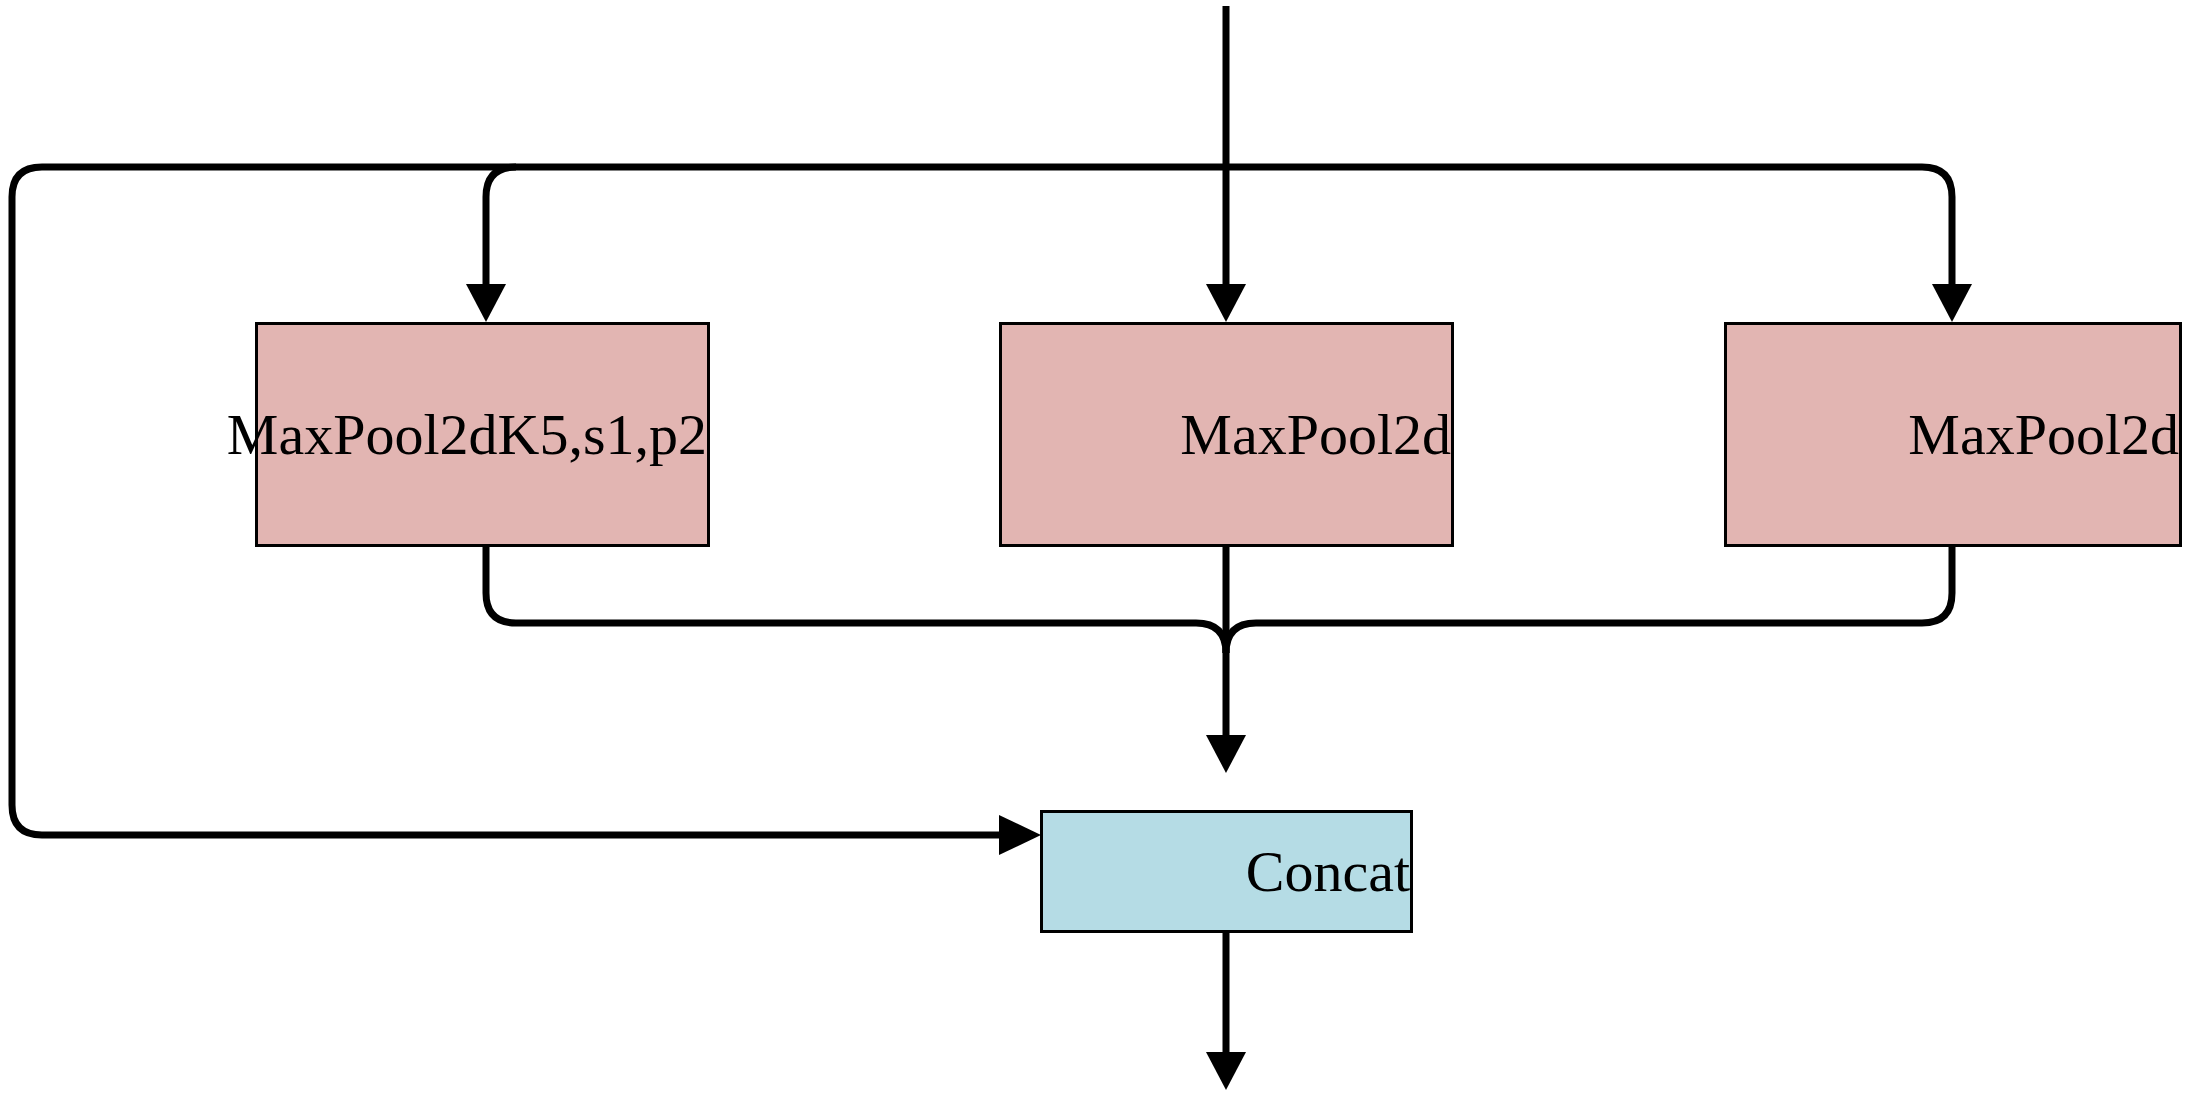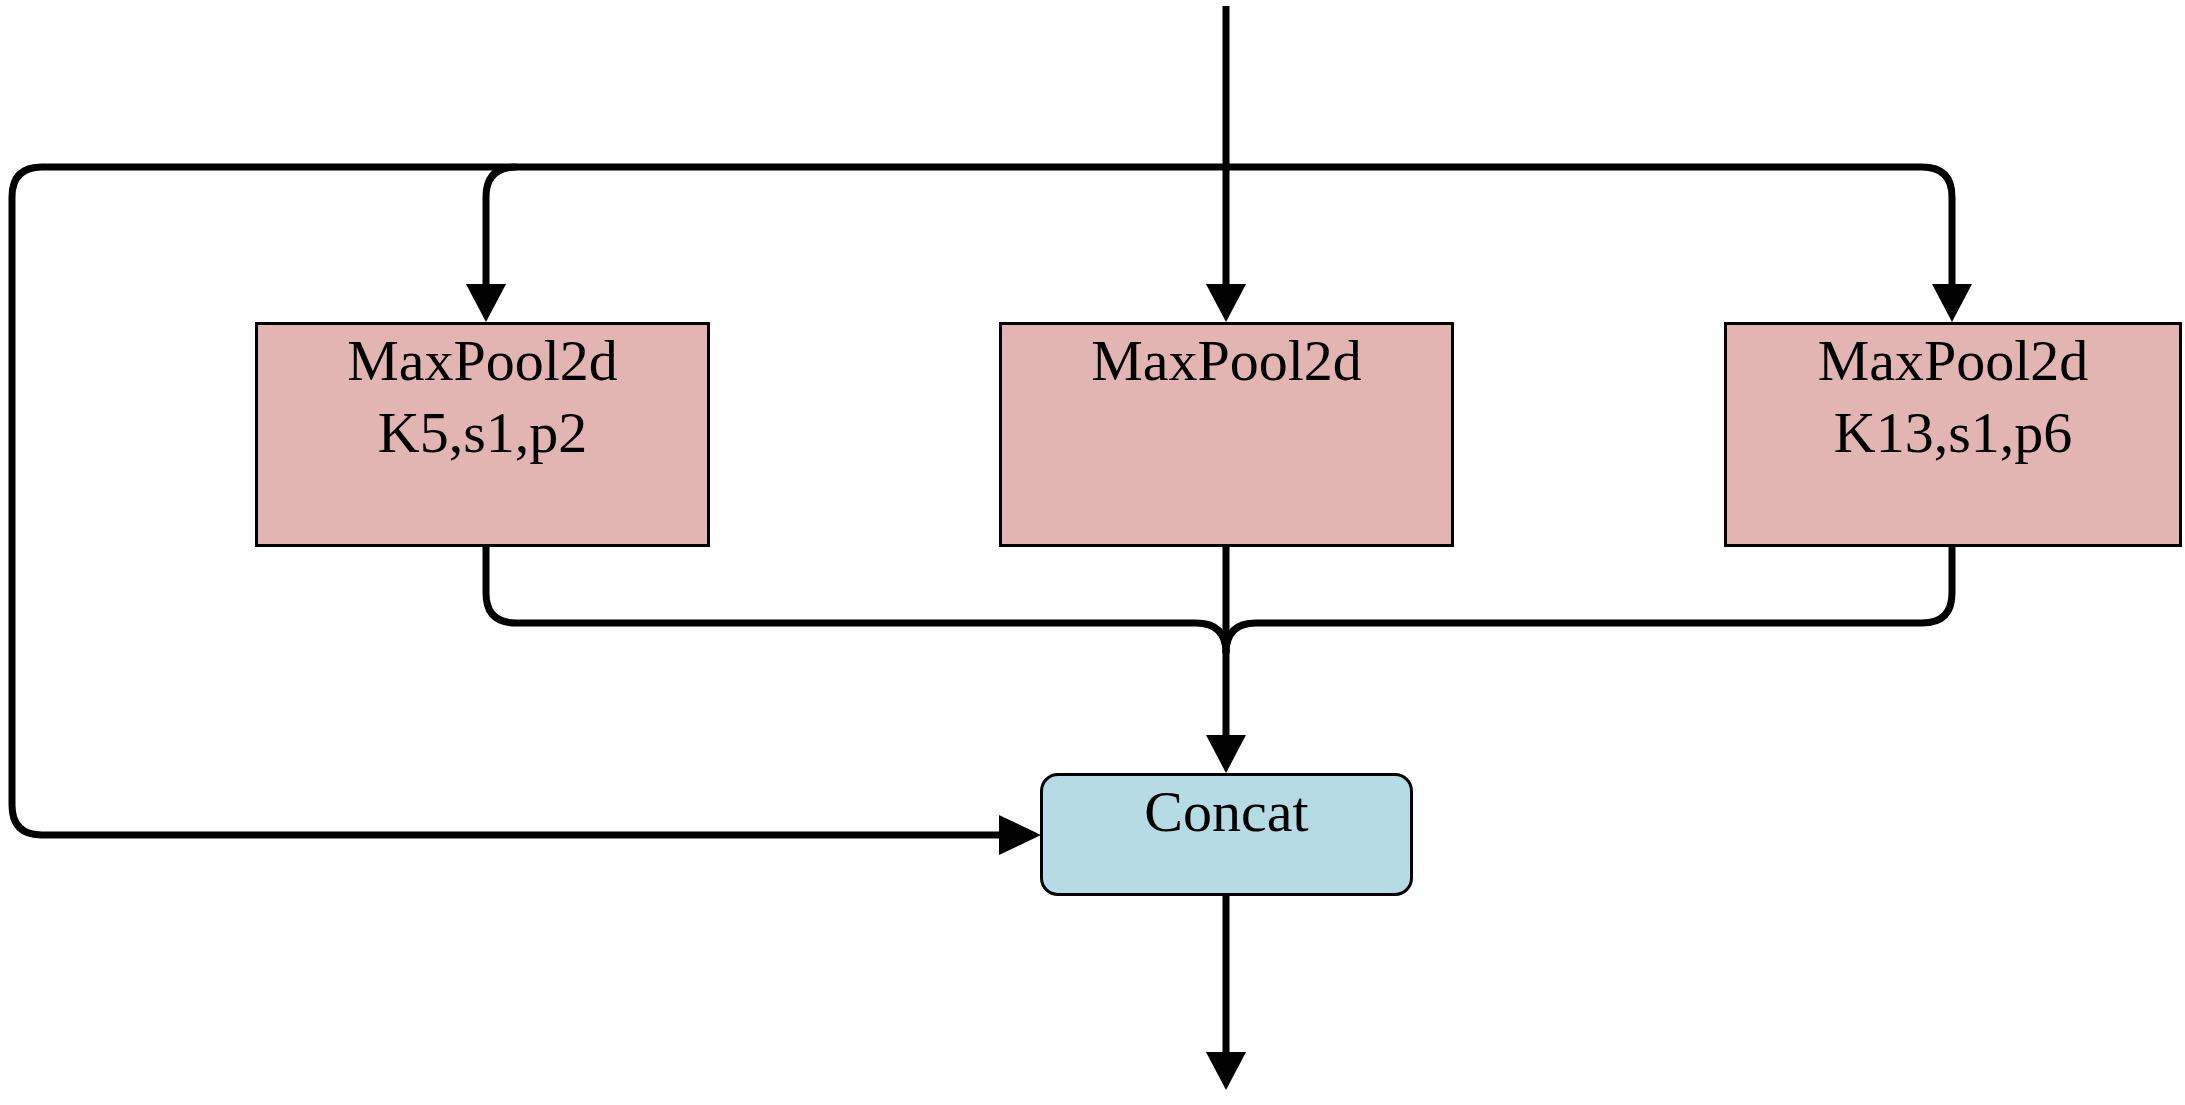--- a/index.html
+++ b/index.html
@@ -32,35 +32,35 @@
   }
   .connector-layer polygon {
     fill: var(--line);
     stroke: none;
   }
   .node {
     position: absolute;
     box-sizing: border-box;
     border: 3px solid var(--node-border);
     display: flex;
-    flex-direction: column;
+    flex-direction: row;
     align-items: center;
-    justify-content: flex-start;
+    justify-content: flex-end;
     text-align: center;
     color: var(--text);
     font-size: 58px;
     line-height: 72px;
     white-space: nowrap;
   }
   .node.pool { background: var(--pool-fill); }
   .node.concat { background: var(--concat-fill); }
   #pool-k5  { left: 255px;  top: 322px; width: 455px; height: 225px; }
   #pool-k9  { left: 999px;  top: 322px; width: 455px; height: 225px; }
   #pool-k13 { left: 1724px; top: 322px; width: 458px; height: 225px; }
-  #concat   { left: 1040px; top: 773px; width: 373px; height: 123px; border-radius: 18px; }
+  #concat   { left: 1040px; top: 810px; width: 373px; height: 123px; }
 </style>
 </head>
 <body>
 
 <div class="canvas">
 
   <svg class="connector-layer" viewBox="0 0 2185 1105" xmlns="http://www.w3.org/2000/svg">
 
     <path d="M 1226 6 V 284"></path>
 
@@ -90,20 +90,19 @@
     <div class="node-line">MaxPool2d</div>
     <div class="node-line">K5,s1,p2</div>
   </div>
 
   <div class="node pool" id="pool-k9">
     <div class="node-line">MaxPool2d</div>
   </div>
 
   <div class="node pool" id="pool-k13">
     <div class="node-line">MaxPool2d</div>
-    <div class="node-line">K13,s1,p6</div>
   </div>
 
   <div class="node concat" id="concat">
     <div class="node-line">Concat</div>
   </div>
 
 </div>
 
 </body></html>

